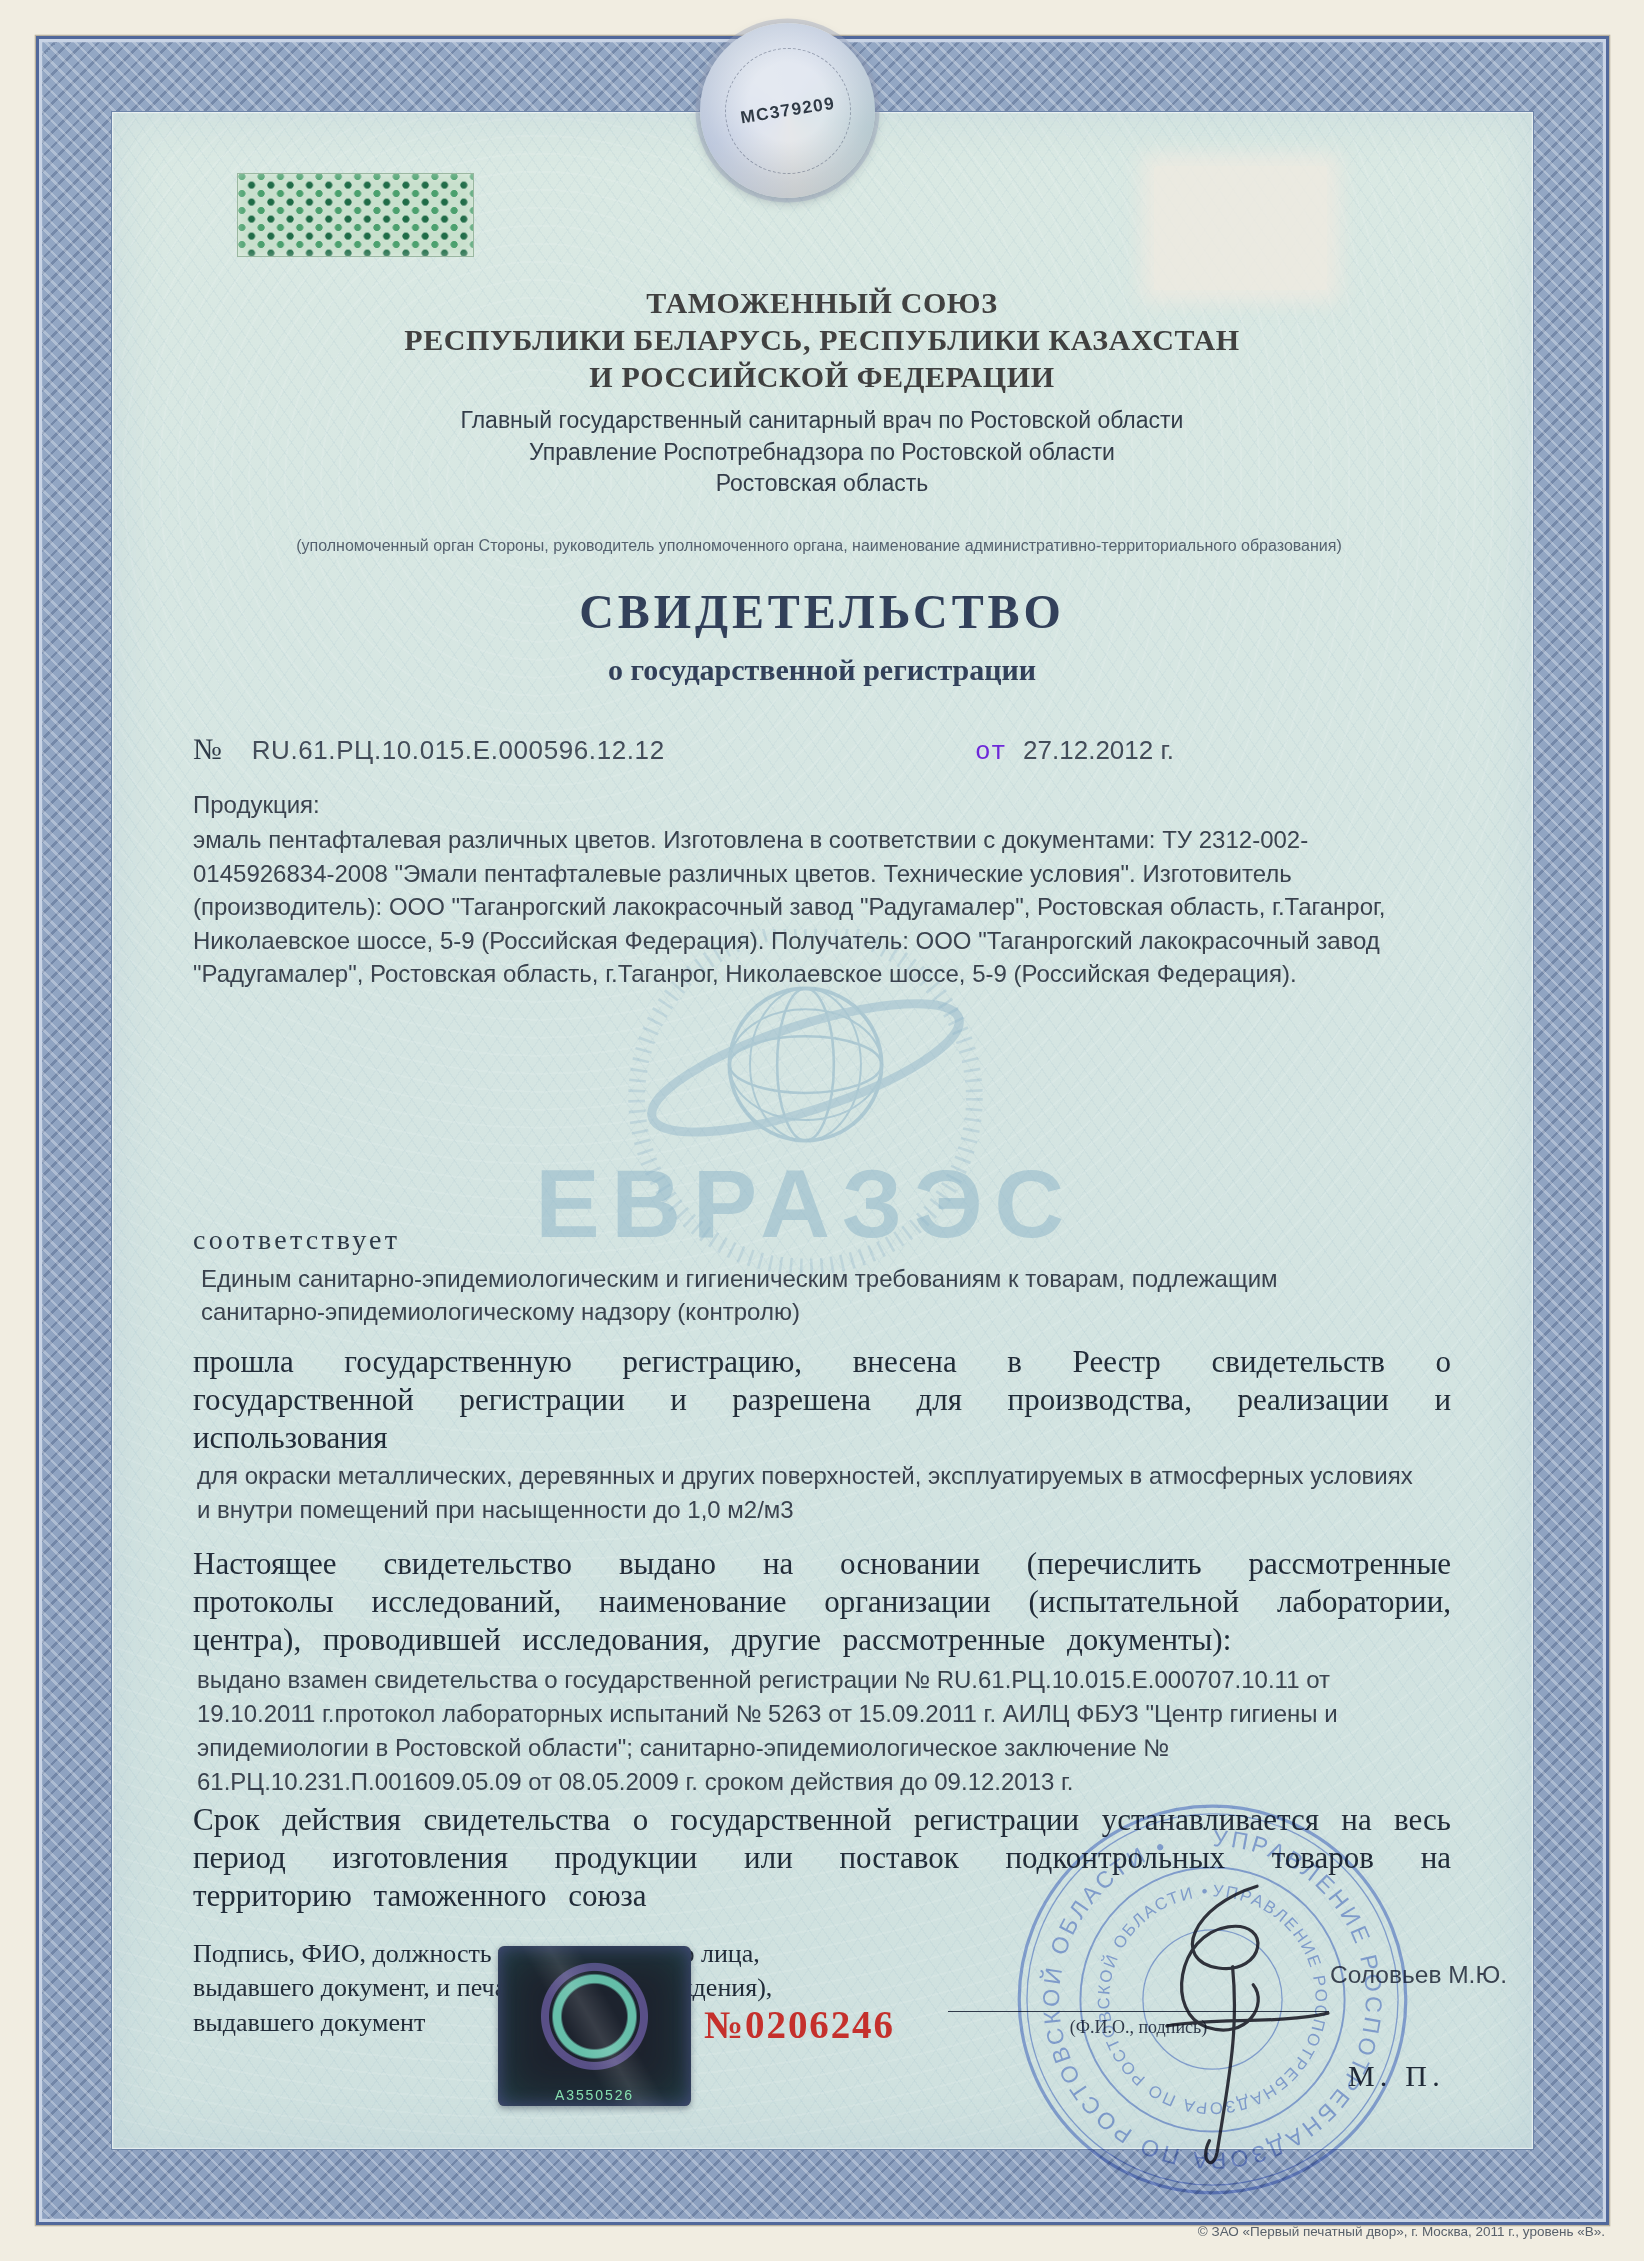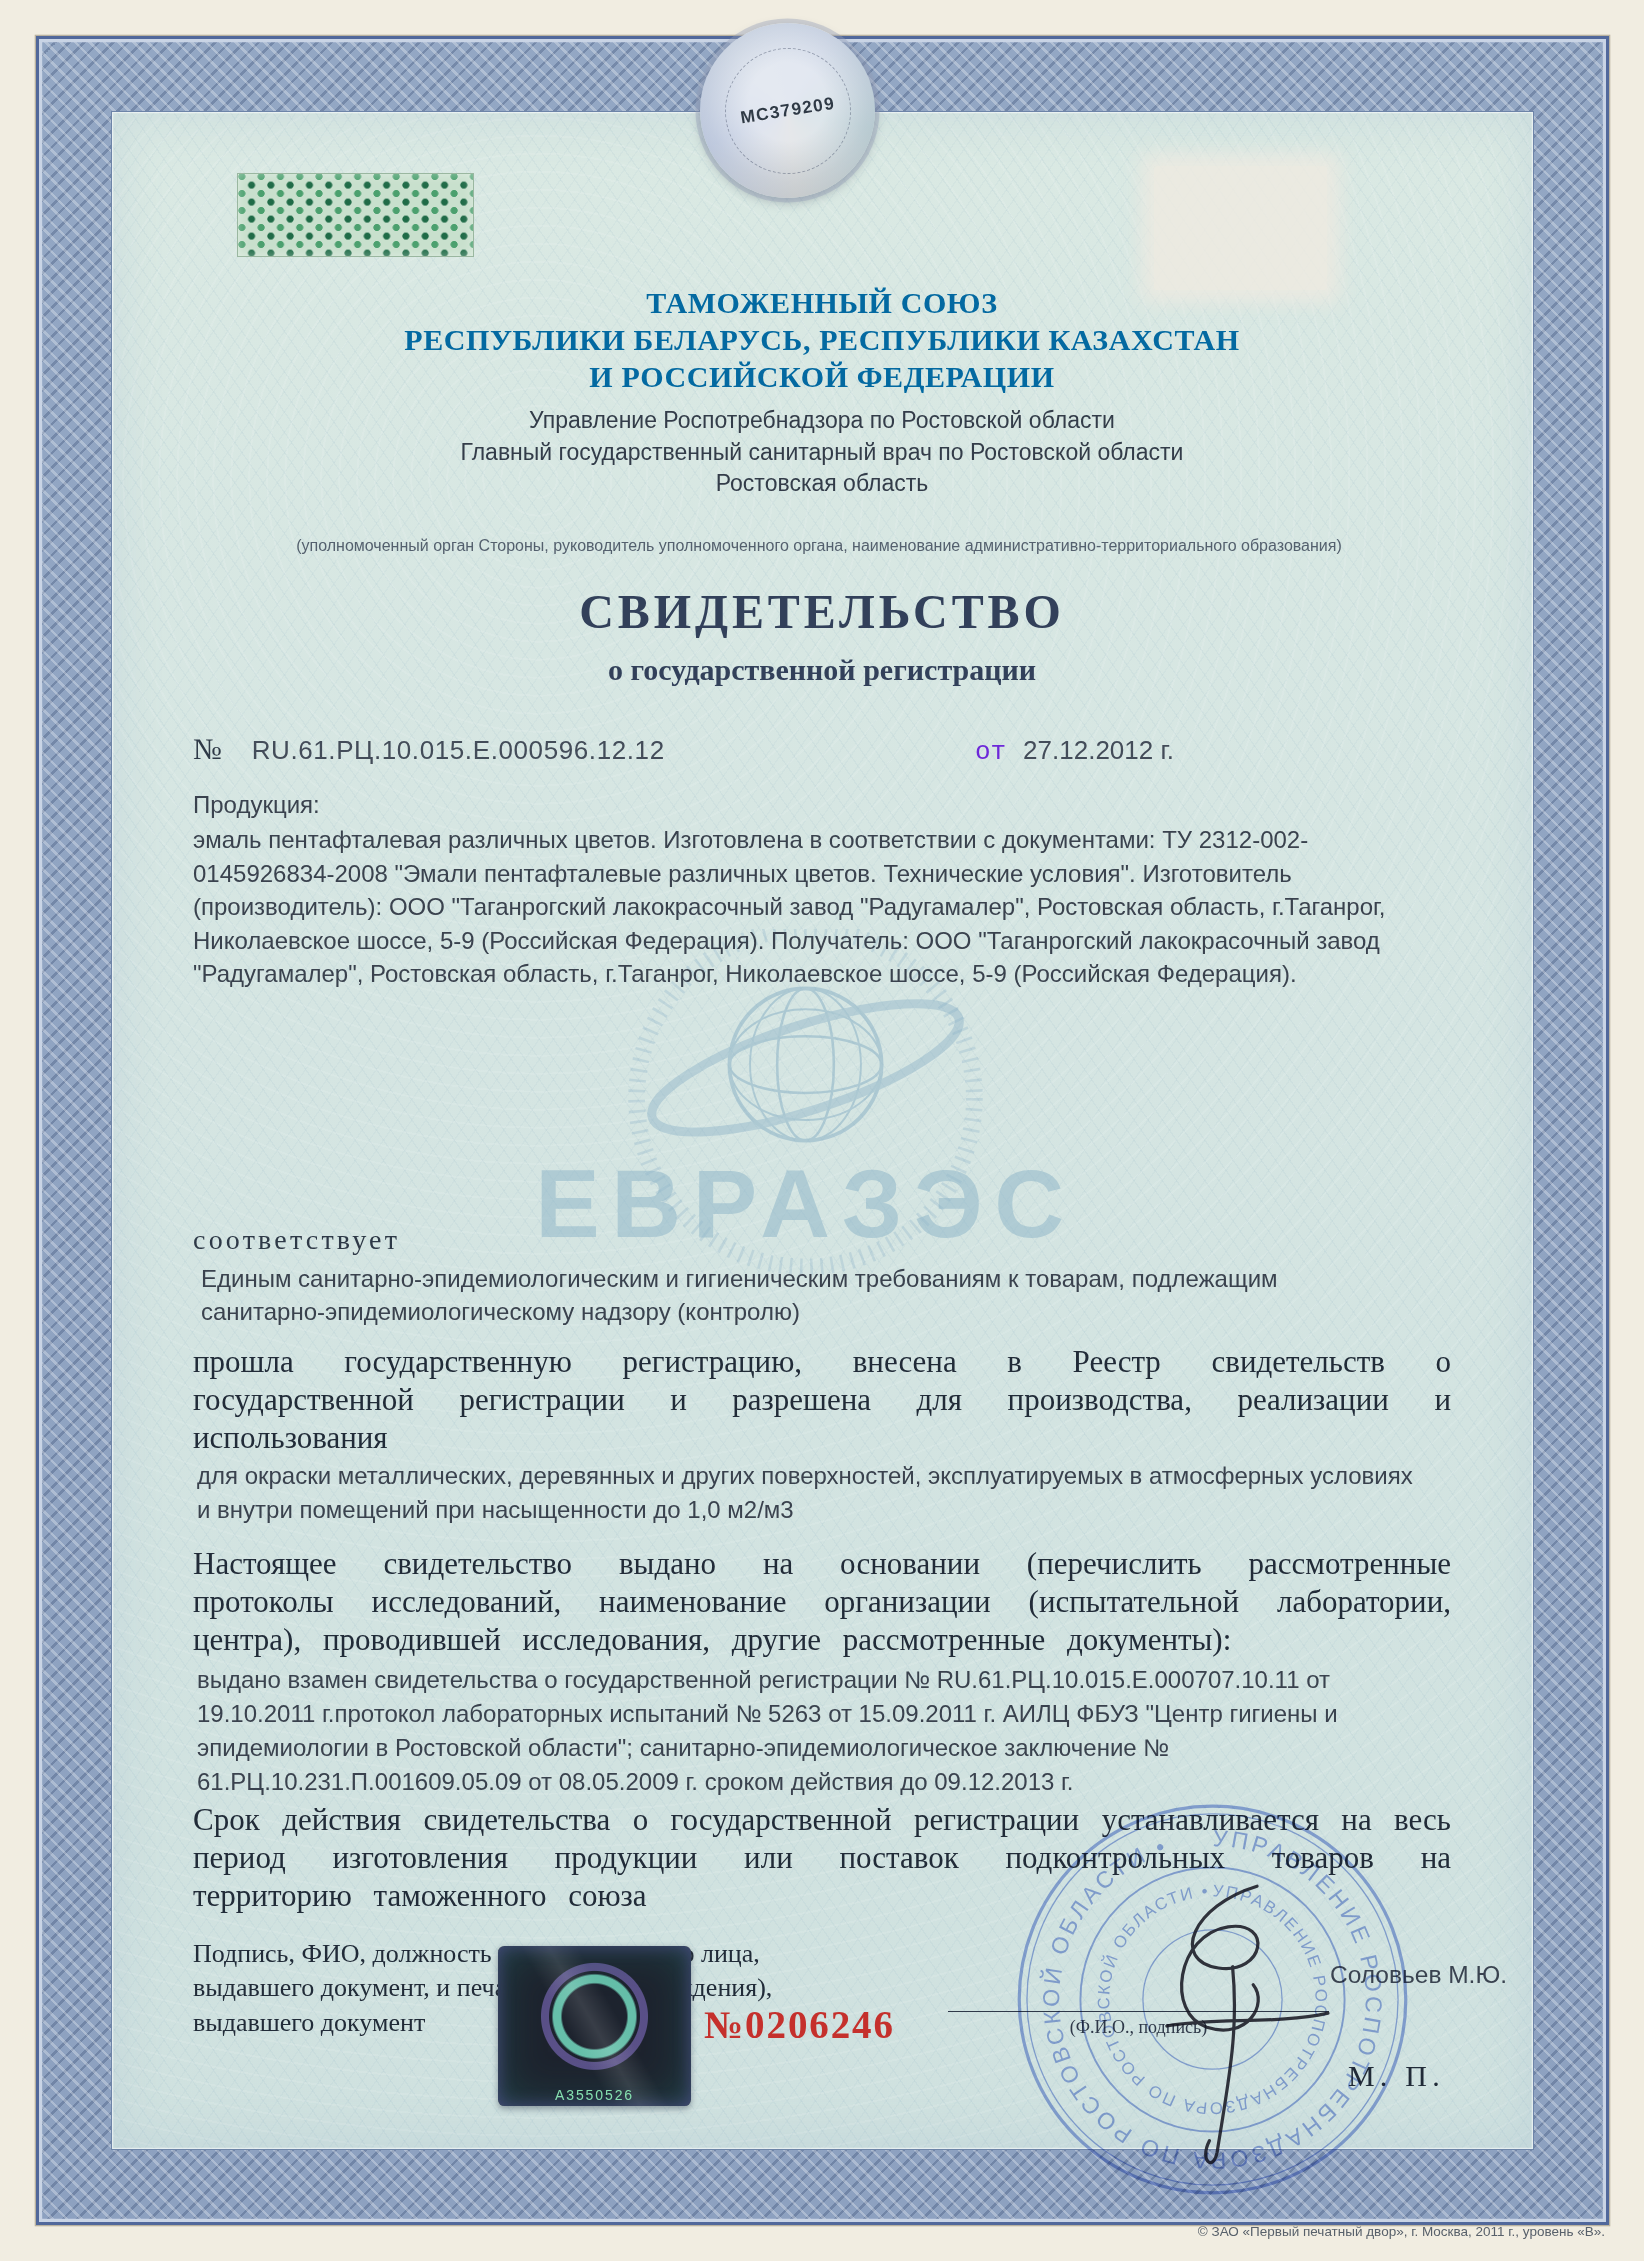--- a/index.html
+++ b/index.html
@@ -31,21 +31,21 @@
       linear-gradient(180deg, #dae9e3 0%, #d5e5e2 45%, #cfe1df 100%);
     border:1.9px solid #6d84a8;
     box-shadow: inset 0 0 0 1.3px rgba(255,255,255,.55), inset 0 0 52px rgba(130,160,195,.20);
   }
   .serif { font-family:"Liberation Serif", serif; }
 
   .abs { position:absolute; }
 
   
   .union { left:193px; top:284px; width:1258px; text-align:center;
-           font-weight:bold; font-size:30px; line-height:1.24; color:#0369a1; letter-spacing:0.6px; }
+           font-weight:bold; font-size:30px; line-height:1.24; color:#404040; letter-spacing:0.6px; }
   .union span { display:block; }
   .authority { left:193px; top:405px; width:1258px; text-align:center;
                font-family:"Liberation Sans", sans-serif; font-size:23px; line-height:1.38; color:#333c49; }
   .authority span { display:block; }
   .authority-caption { left:190px; top:537px; width:1258px; text-align:center;
                font-family:"Liberation Sans", sans-serif; font-size:16px; color:#54606e; }
 
   .title-main { left:193px; top:584px; width:1258px; text-align:center;
                 font-weight:bold; font-size:48px; letter-spacing:3.9px; color:#32405a; }
   .title-sub  { left:193px; top:653px; width:1258px; text-align:center;
@@ -184,22 +184,22 @@
   <div class="abs holo-strip"></div>
   <div class="abs glare-patch"></div>
 
   <div class="abs union serif">
     <span>ТАМОЖЕННЫЙ СОЮЗ</span>
     <span>РЕСПУБЛИКИ БЕЛАРУСЬ, РЕСПУБЛИКИ КАЗАХСТАН</span>
     <span>И РОССИЙСКОЙ ФЕДЕРАЦИИ</span>
   </div>
 
   <div class="abs authority">
+    <span>Главный государственный санитарный врач по Ростовской области</span>
     <span>Управление Роспотребнадзора по Ростовской области</span>
-    <span>Главный государственный санитарный врач по Ростовской области</span>
     <span>Ростовская область</span>
   </div>
   <div class="abs authority-caption">(уполномоченный орган Стороны, руководитель уполномоченного органа, наименование административно-территориального образования)</div>
 
   <div class="abs title-main serif">СВИДЕТЕЛЬСТВО</div>
   <div class="abs title-sub serif">о государственной регистрации</div>
 
   <div class="abs number-row">
     <span class="number-label serif">№</span>
     <span class="number-value">RU.61.РЦ.10.015.Е.000596.12.12</span>

